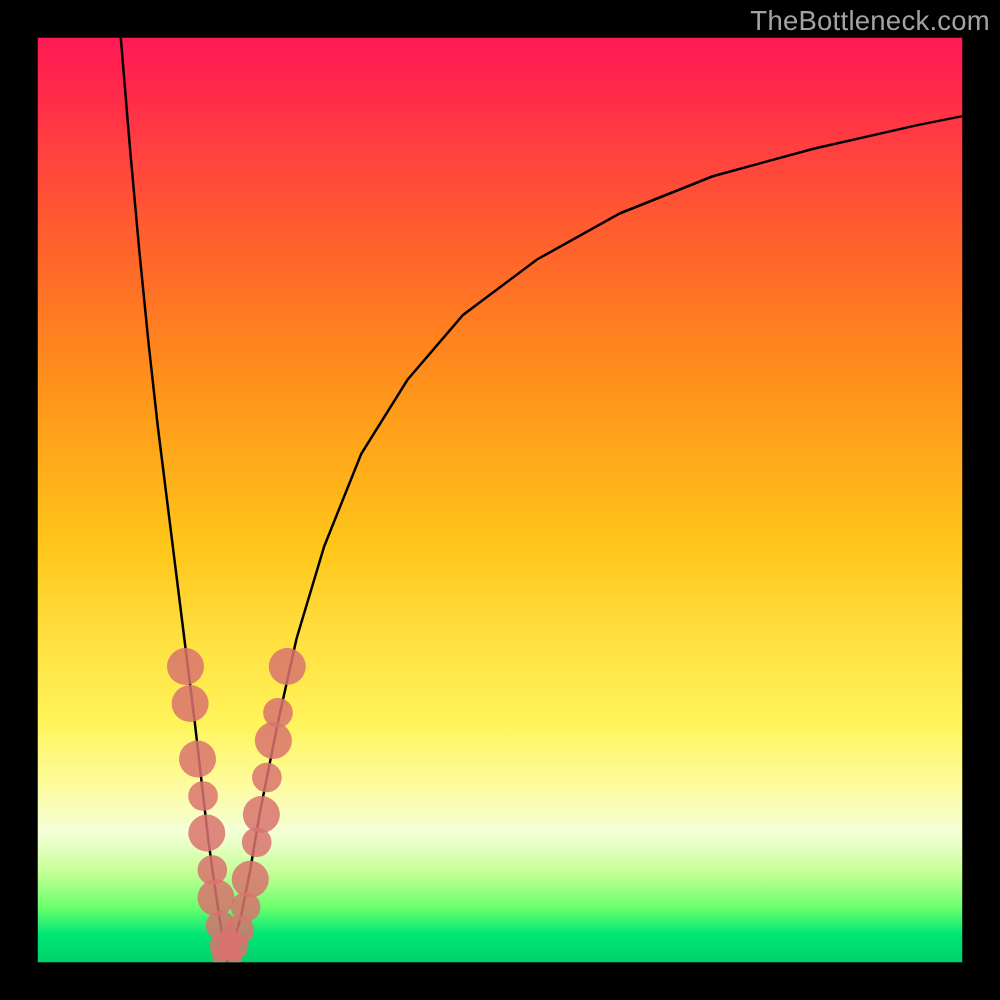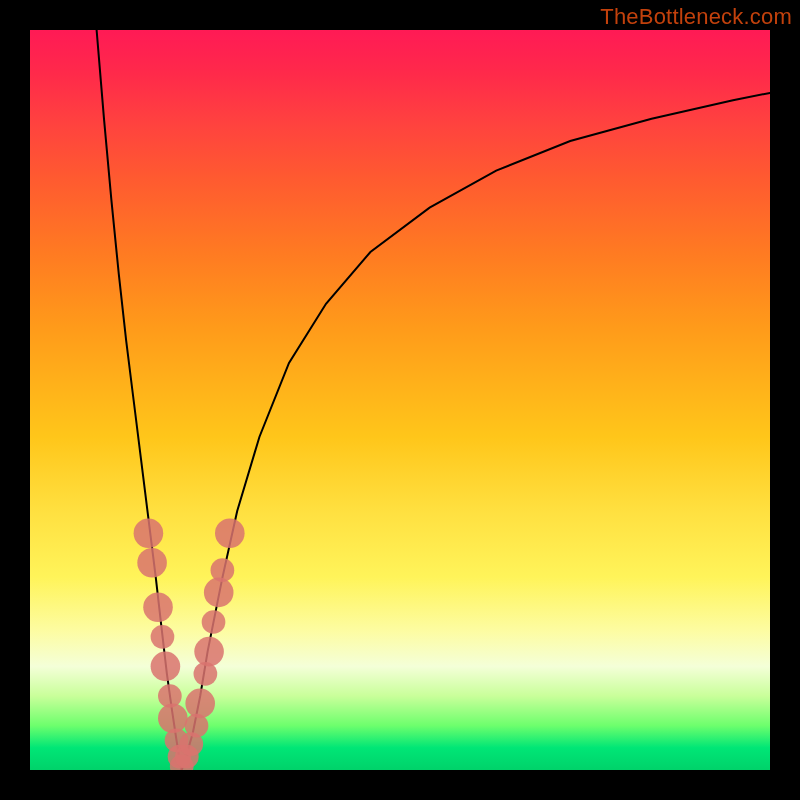--- a/index.html
+++ b/index.html
@@ -48,21 +48,21 @@
     );
   }
   svg.curve {
     position: absolute;
     inset: 0;
   }
   .watermark {
     position: absolute;
     top: 4px;
     right: 8px;
-    color: #c2410c;
+    color: #a3a3a3;
     font-size: 22px;
     font-weight: 500;
     letter-spacing: 0.2px;
     user-select: none;
   }
 </style>
 </head>
 <body>
 
 <div class="frame">

